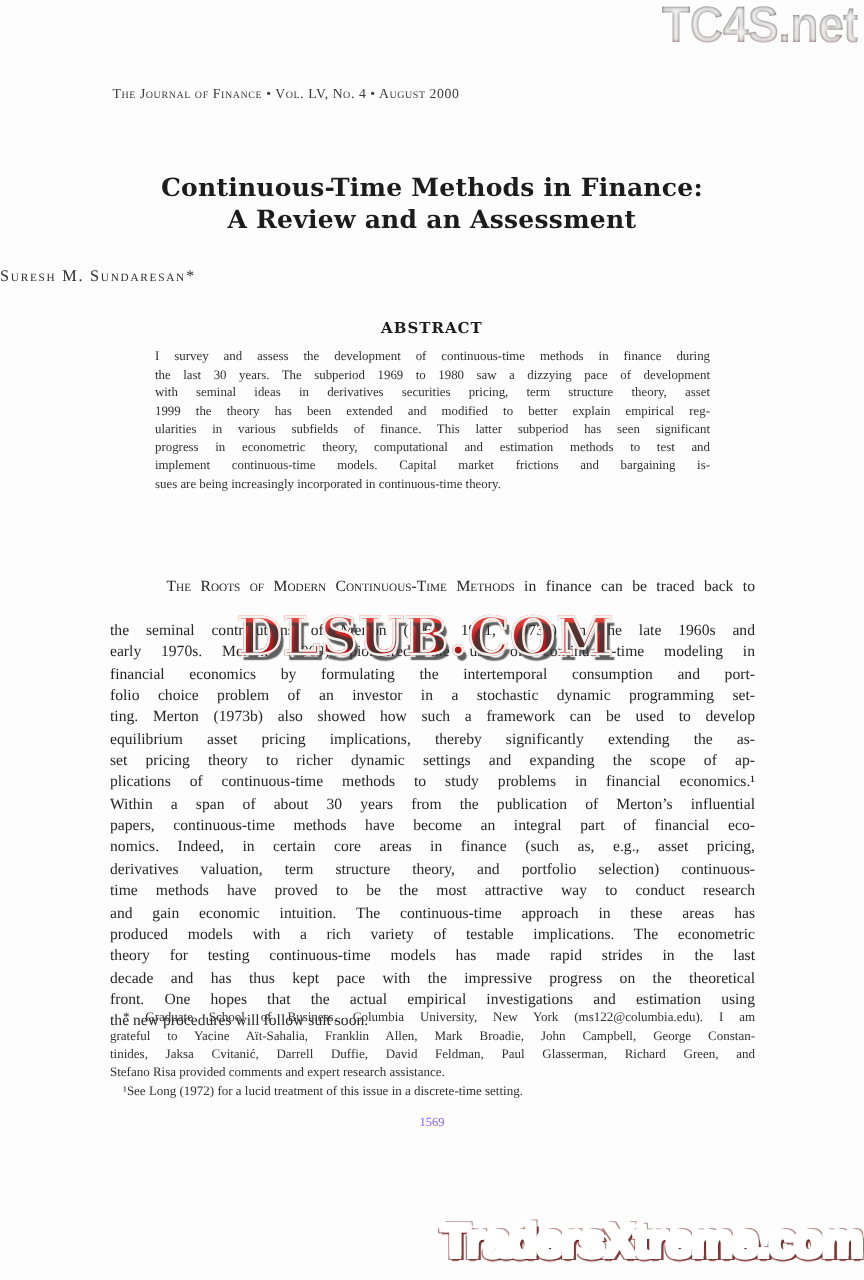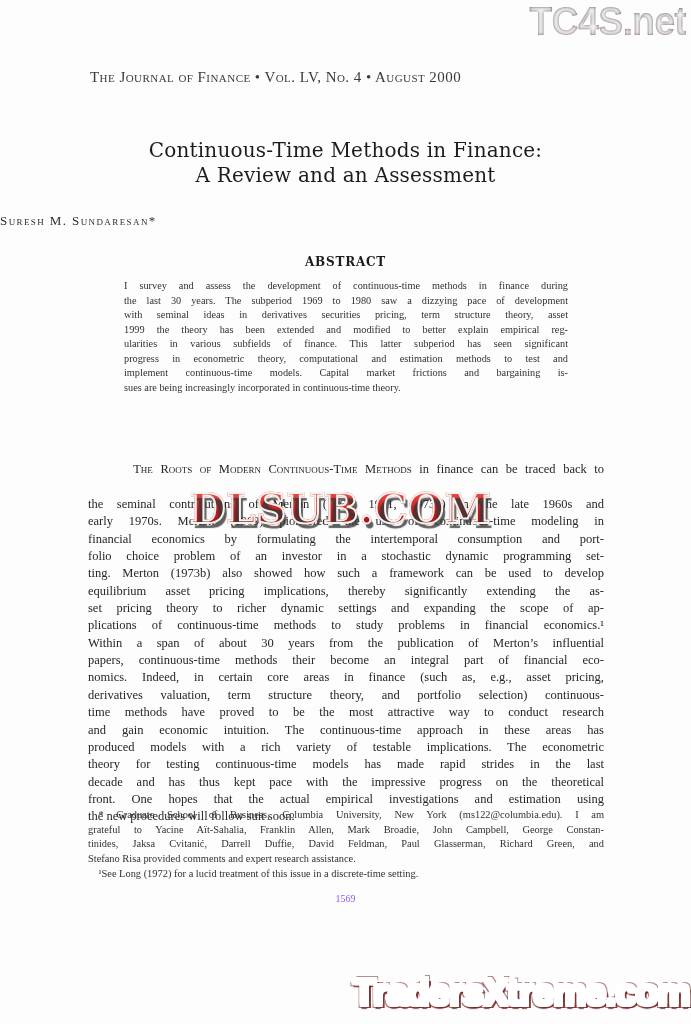--- a/index.html
+++ b/index.html
@@ -4,27 +4,27 @@
 <style>
   html,body{margin:0;padding:0;background:#ffffff;}
   #page{
     position:relative;width:691px;height:1024px;margin:0 auto;
     background:#fdfdfd;overflow:hidden;
     font-family:"Liberation Serif",serif;color:#262626;
   }
   
   .journal-line{
     position:absolute;left:90px;top:69px;
-    font-size:15px;letter-spacing:.45px;color:#3a3a3a;
+    font-size:11px;letter-spacing:.45px;color:#3a3a3a;
     font-variant:small-caps;
   }
   
   .title{
     position:absolute;left:0;right:0;top:138px;text-align:center;
-    font-family:"DejaVu Serif",serif;font-weight:normal;
+    font-family:"DejaVu Serif",serif;font-weight:bold;
     font-size:20px;line-height:25px;color:#1c1c1c;letter-spacing:.2px;
   }
   .author{
     position:absolute;left:0;right:0;top:213px;text-align:left;
     font-size:13px;letter-spacing:1.4px;color:#2e2e2e;font-variant:small-caps;
   }
   .abstract-heading{
     position:absolute;left:0;right:0;top:255px;text-align:center;
     font-family:"DejaVu Serif",serif;font-weight:bold;
     font-size:12px;letter-spacing:.8px;color:#1c1c1c;
@@ -115,21 +115,21 @@
     <div>
         <div class="jl">the seminal contributions of Merton (1969, 1971, 1973b) in the late 1960s and</div>
         <div class="jl">early 1970s. Merton (1969) pioneered the use of continuous-time modeling in</div>
         <div class="jl">financial economics by formulating the intertemporal consumption and port-</div>
         <div class="jl">folio choice problem of an investor in a stochastic dynamic programming set-</div>
         <div class="jl">ting. Merton (1973b) also showed how such a framework can be used to develop</div>
         <div class="jl">equilibrium asset pricing implications, thereby significantly extending the as-</div>
         <div class="jl">set pricing theory to richer dynamic settings and expanding the scope of ap-</div>
         <div class="jl">plications of continuous-time methods to study problems in financial economics.¹</div>
         <div class="jl">Within a span of about 30 years from the publication of Merton’s influential</div>
-        <div class="jl">papers, continuous-time methods their become an integral part of financial eco-</div>
+        <div class="jl">papers, continuous-time methods have become an integral part of financial eco-</div>
         <div class="jl">nomics. Indeed, in certain core areas in finance (such as, e.g., asset pricing,</div>
         <div class="jl">derivatives valuation, term structure theory, and portfolio selection) continuous-</div>
         <div class="jl">time methods have proved to be the most attractive way to conduct research</div>
         <div class="jl">and gain economic intuition. The continuous-time approach in these areas has</div>
         <div class="jl">produced models with a rich variety of testable implications. The econometric</div>
         <div class="jl">theory for testing continuous-time models has made rapid strides in the last</div>
         <div class="jl">decade and has thus kept pace with the impressive progress on the theoretical</div>
         <div class="jl">front. One hopes that the actual empirical investigations and estimation using</div>
       </div>
     <div class="lastline">the new procedures will follow suit soon.</div>

